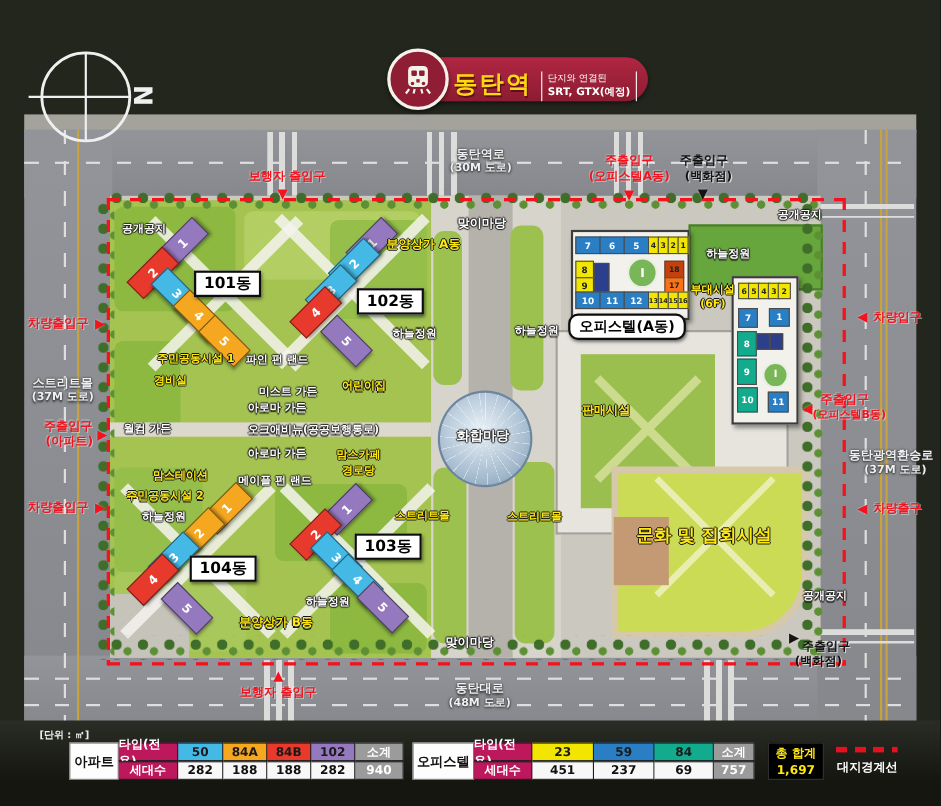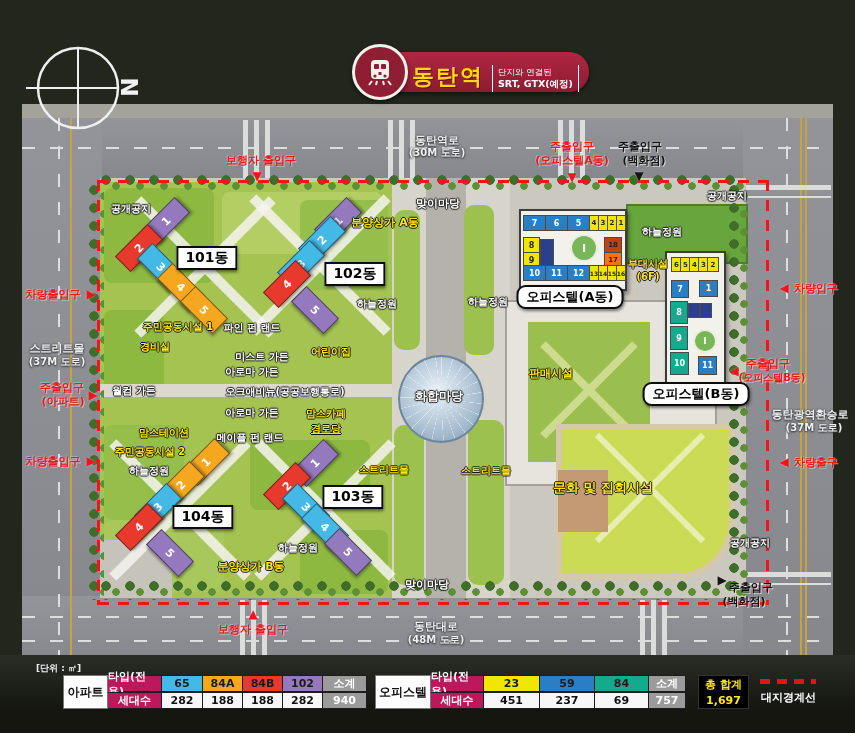--- a/index.html
+++ b/index.html
@@ -208,21 +208,20 @@
       <div class="ocell" style="left: 698px; top: 257px; width: 9px; height: 13px; background: rgb(242, 230, 0); color: rgb(34, 34, 34); font-size: 7px;">3</div>
       <div class="ocell" style="left: 707px; top: 257px; width: 10px; height: 13px; background: rgb(242, 230, 0); color: rgb(34, 34, 34); font-size: 7px;">2</div>
       <div class="ocell" style="left: 671px; top: 280px; width: 16px; height: 16px; background: rgb(42, 127, 196); color: rgb(255, 255, 255); font-size: 8px;">7</div>
       <div class="ocell" style="left: 699px; top: 280px; width: 17px; height: 15px; background: rgb(42, 127, 196); color: rgb(255, 255, 255); font-size: 8px;">1</div>
       <div class="ocell" style="left: 688px; top: 303px; width: 10px; height: 13px; background: rgb(43, 63, 140); color: rgb(255, 255, 255); font-size: 8px;"></div>
       <div class="ocell" style="left: 700px; top: 303px; width: 10px; height: 13px; background: rgb(43, 63, 140); color: rgb(255, 255, 255); font-size: 8px;"></div>
       <div class="ocell" style="left: 670px; top: 301px; width: 16px; height: 21px; background: rgb(19, 171, 142); color: rgb(255, 255, 255); font-size: 8px;">8</div>
       <div class="ocell" style="left: 670px; top: 326px; width: 16px; height: 22px; background: rgb(19, 171, 142); color: rgb(255, 255, 255); font-size: 8px;">9</div>
       <div class="ocell" style="left: 670px; top: 352px; width: 17px; height: 21px; background: rgb(19, 171, 142); color: rgb(255, 255, 255); font-size: 8px;">10</div>
       <div class="ocell" style="left: 698px; top: 356px; width: 17px; height: 17px; background: rgb(42, 127, 196); color: rgb(255, 255, 255); font-size: 8px;">11</div>
-      <div class="bname oname" style="left: 696px; top: 394px;">오피스텔(B동)</div>
       <div class="lbl road-t" style="left: 437px; top: 140px; font-size: 11px;">동탄역로</div>
       <div class="lbl road-t" style="left: 437px; top: 153px; font-size: 10px;">(30M 도로)</div>
       <div class="lbl road-t" style="left: 57px; top: 348px; font-size: 11px;">스트리트몰</div>
       <div class="lbl road-t" style="left: 57px; top: 362px; font-size: 10px;">(37M 도로)</div>
       <div class="lbl road-t" style="left: 436px; top: 626px; font-size: 11px;">동탄대로</div>
       <div class="lbl road-t" style="left: 436px; top: 640px; font-size: 10px;">(48M 도로)</div>
       <div class="lbl road-t" style="left: 810px; top: 414px; font-size: 11px;">동탄광역환승로</div>
       <div class="lbl road-t" style="left: 814px; top: 428px; font-size: 10px;">(37M 도로)</div>
       <div class="lbl red-t" style="left: 261px; top: 160px; font-size: 11px;">보행자 출입구</div>
       <div class="lbl red-t" style="left: 572px; top: 146px; font-size: 11px;">주출입구</div>
@@ -259,27 +258,27 @@
       <div class="lbl white-t" style="left: 252px; top: 413px; font-size: 10px;">아로마 가든</div>
       <div class="lbl white-t" style="left: 250px; top: 438px; font-size: 10px;">메이플 펀 랜드</div>
       <div class="lbl yellow-t" style="left: 385px; top: 222px; font-size: 11px;">분양상가 A동</div>
       <div class="lbl yellow-t" style="left: 251px; top: 566px; font-size: 11px;">분양상가 B동</div>
       <div class="lbl yellow-t" style="left: 138px; top: 327px; font-size: 10px; margin-left: 40px;">주민공동시설 1</div>
       <div class="lbl yellow-t" style="left: 155px; top: 347px; font-size: 10px;">경비실</div>
       <div class="lbl yellow-t" style="left: 164px; top: 433px; font-size: 10px;">맘스테이션</div>
       <div class="lbl yellow-t" style="left: 150px; top: 452px; font-size: 10px;">주민공동시설 2</div>
       <div class="lbl yellow-t" style="left: 331px; top: 352px; font-size: 10px;">어린이집</div>
       <div class="lbl yellow-t" style="left: 326px; top: 414px; font-size: 10px;">맘스카페</div>
-      <div class="lbl yellow-t" style="left: 326px; top: 429px; font-size: 10px; text-decoration: underline;">경로당</div>
+      <div class="lbl yellow-t" style="left: 326px; top: 429px; font-size: 10px;">경로당</div>
       <div class="lbl yellow-t" style="left: 384px; top: 470px; font-size: 10px;">스트리트몰</div>
       <div class="lbl yellow-t" style="left: 486px; top: 471px; font-size: 10px;">스트리트몰</div>
       <div class="lbl yellow-t" style="left: 551px; top: 373px; font-size: 11px;">판매시설</div>
       <div class="lbl yellow-t" style="left: 648px; top: 264px; font-size: 10px;">부대시설</div>
       <div class="lbl yellow-t" style="left: 648px; top: 277px; font-size: 10px;">(6F)</div>
-      <div class="lbl yellow-t" style="left: 603px; top: 487px; font-size: 13px;">문화 및 집회시설</div>
+      <div class="lbl yellow-t" style="left: 640px; top: 487px; font-size: 16px;">문화 및 집회시설</div>
       <div class="arrow" style="left: 257px; top: 176px; color: rgb(243, 19, 30);">▼</div>
       <div class="arrow" style="left: 572px; top: 177px; color: rgb(243, 19, 30);">▼</div>
       <div class="arrow" style="left: 639px; top: 176px; color: rgb(20, 20, 20);">▼</div>
       <div class="arrow" style="left: 91px; top: 294px; color: rgb(243, 19, 30);">▶</div>
       <div class="arrow" style="left: 93px; top: 395px; color: rgb(243, 19, 30);">▶</div>
       <div class="arrow" style="left: 91px; top: 461px; color: rgb(243, 19, 30);">▶</div>
       <div class="arrow" style="left: 253px; top: 614px; color: rgb(243, 19, 30);">▲</div>
       <div class="arrow" style="left: 784px; top: 288px; color: rgb(243, 19, 30);">◀</div>
       <div class="arrow" style="left: 734px; top: 371px; color: rgb(243, 19, 30);">◀</div>
       <div class="arrow" style="left: 784px; top: 462px; color: rgb(243, 19, 30);">◀</div>
@@ -318,21 +317,21 @@
   <span class="unit-note" style="left:36px;top:662px;">[단위 : ㎡]</span>
 
   <div class="tbl" style="left:63px;top:675px;">
     <div class="tgroup" style="width:45px;height:34px;">아파트</div>
     <div class="tcol" style="width:54px;">
       <div class="tcell thead">타입(전용)</div>
       <div class="tcell thead">세대수</div>
     </div>
     <div id="apt-cols" style="display:flex;">
         <div class="tcol" style="width: 41px;">
-          <div class="tcell" style="background: rgb(69, 185, 230); color: rgb(26, 26, 26);">65</div>
+          <div class="tcell" style="background: rgb(69, 185, 230); color: rgb(26, 26, 26);">50</div>
           <div class="tcell tval">282</div>
         </div>
         <div class="tcol" style="width: 40px;">
           <div class="tcell" style="background: rgb(244, 167, 31); color: rgb(26, 26, 26);">84A</div>
           <div class="tcell tval">188</div>
         </div>
         <div class="tcol" style="width: 40px;">
           <div class="tcell" style="background: rgb(232, 57, 45); color: rgb(26, 26, 26);">84B</div>
           <div class="tcell tval">188</div>
         </div>

